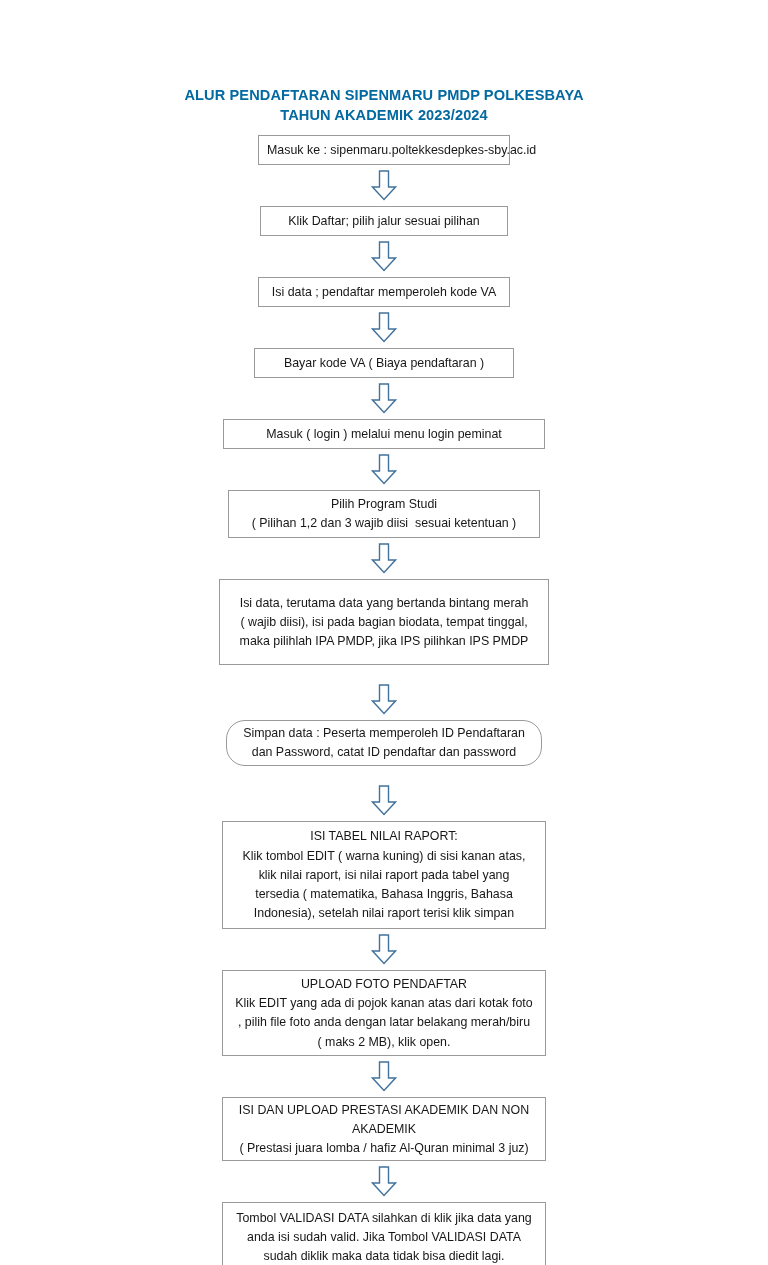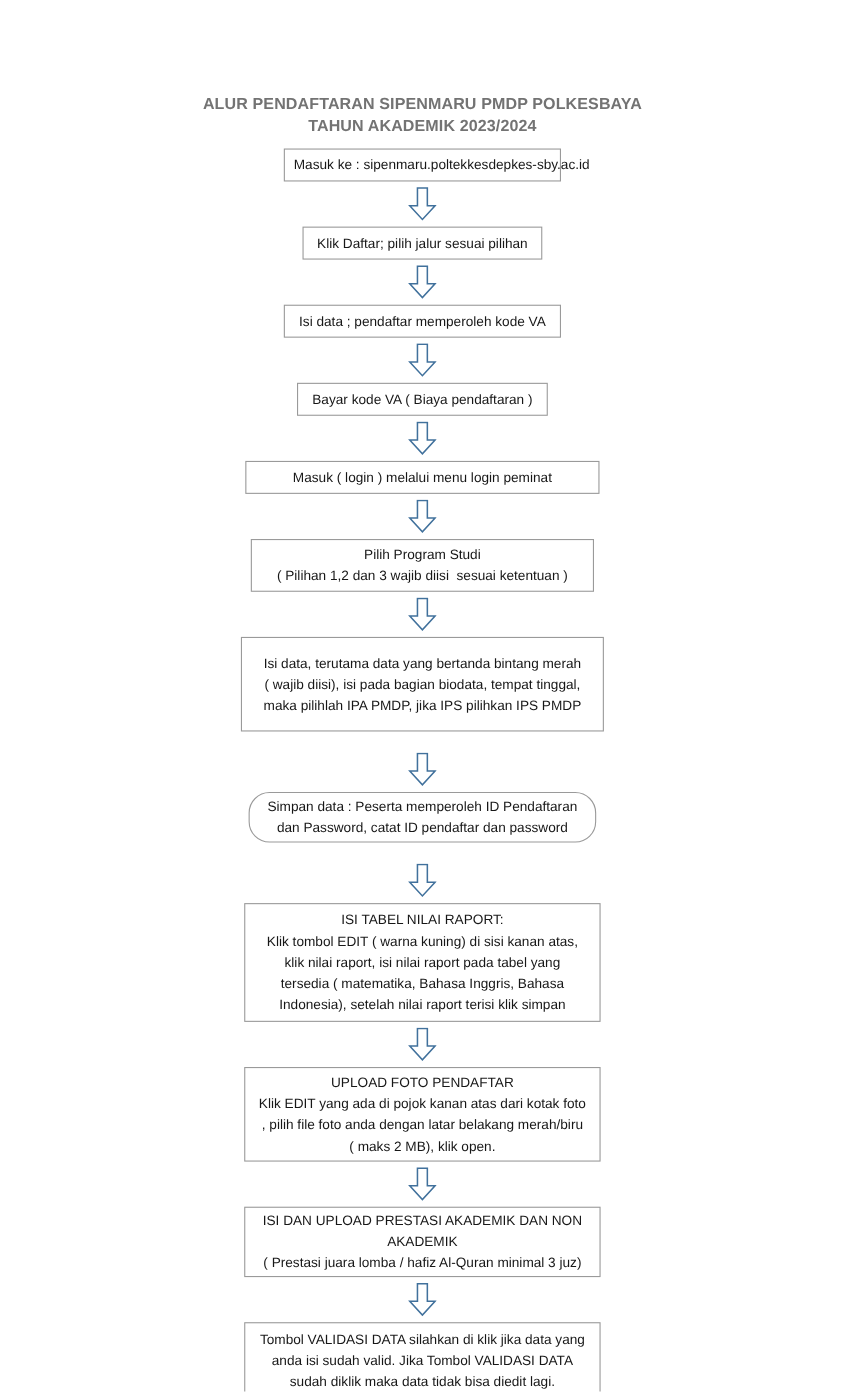--- a/index.html
+++ b/index.html
@@ -32,21 +32,21 @@
   .title-block {
     text-align: center;
     margin-top: 86px;
     margin-bottom: 10px;
     line-height: 1.35;
   }
   .title-line {
     font-size: 14.6px;
     font-weight: bold;
     letter-spacing: 0.1px;
-    color: #737373;
+    color: #0369a1;
   }
   .node {
     box-sizing: border-box;
     border: 1px solid #9a9a9a;
     background: #ffffff;
     text-align: center;
     font-size: 12.4px;
     line-height: 1.55;
     color: #171717;
     padding: 6px 8px;
@@ -60,23 +60,23 @@
   }
   .arrow {
     width: 26px;
     height: 31px;
     margin: 5px 0;
     display: block;
   }
   .arrow svg { display: block; }
   
   .n0 { width: 252px; height: 30px; }
-  .n1 { width: 218px; height: 30px; text-align: center; }
+  .n1 { width: 248px; height: 30px; text-align: center; }
   .n2 { width: 252px; height: 30px; }
-  .n3 { width: 228px; height: 30px; }
+  .n3 { width: 260px; height: 30px; }
   .n4 { width: 322px; height: 30px; }
   .n5 { width: 312px; height: 48px; }
   .n6 { width: 330px; height: 86px; }
   .n7 { width: 316px; height: 46px; border-radius: 19px; }
   .n8 { width: 324px; height: 108px; }
   .n9 { width: 324px; height: 86px; }
   .n10 { width: 324px; height: 64px; }
   .n11 { width: 324px; height: 70px; }
   .gap-lg { height: 14px; }
 </style>

